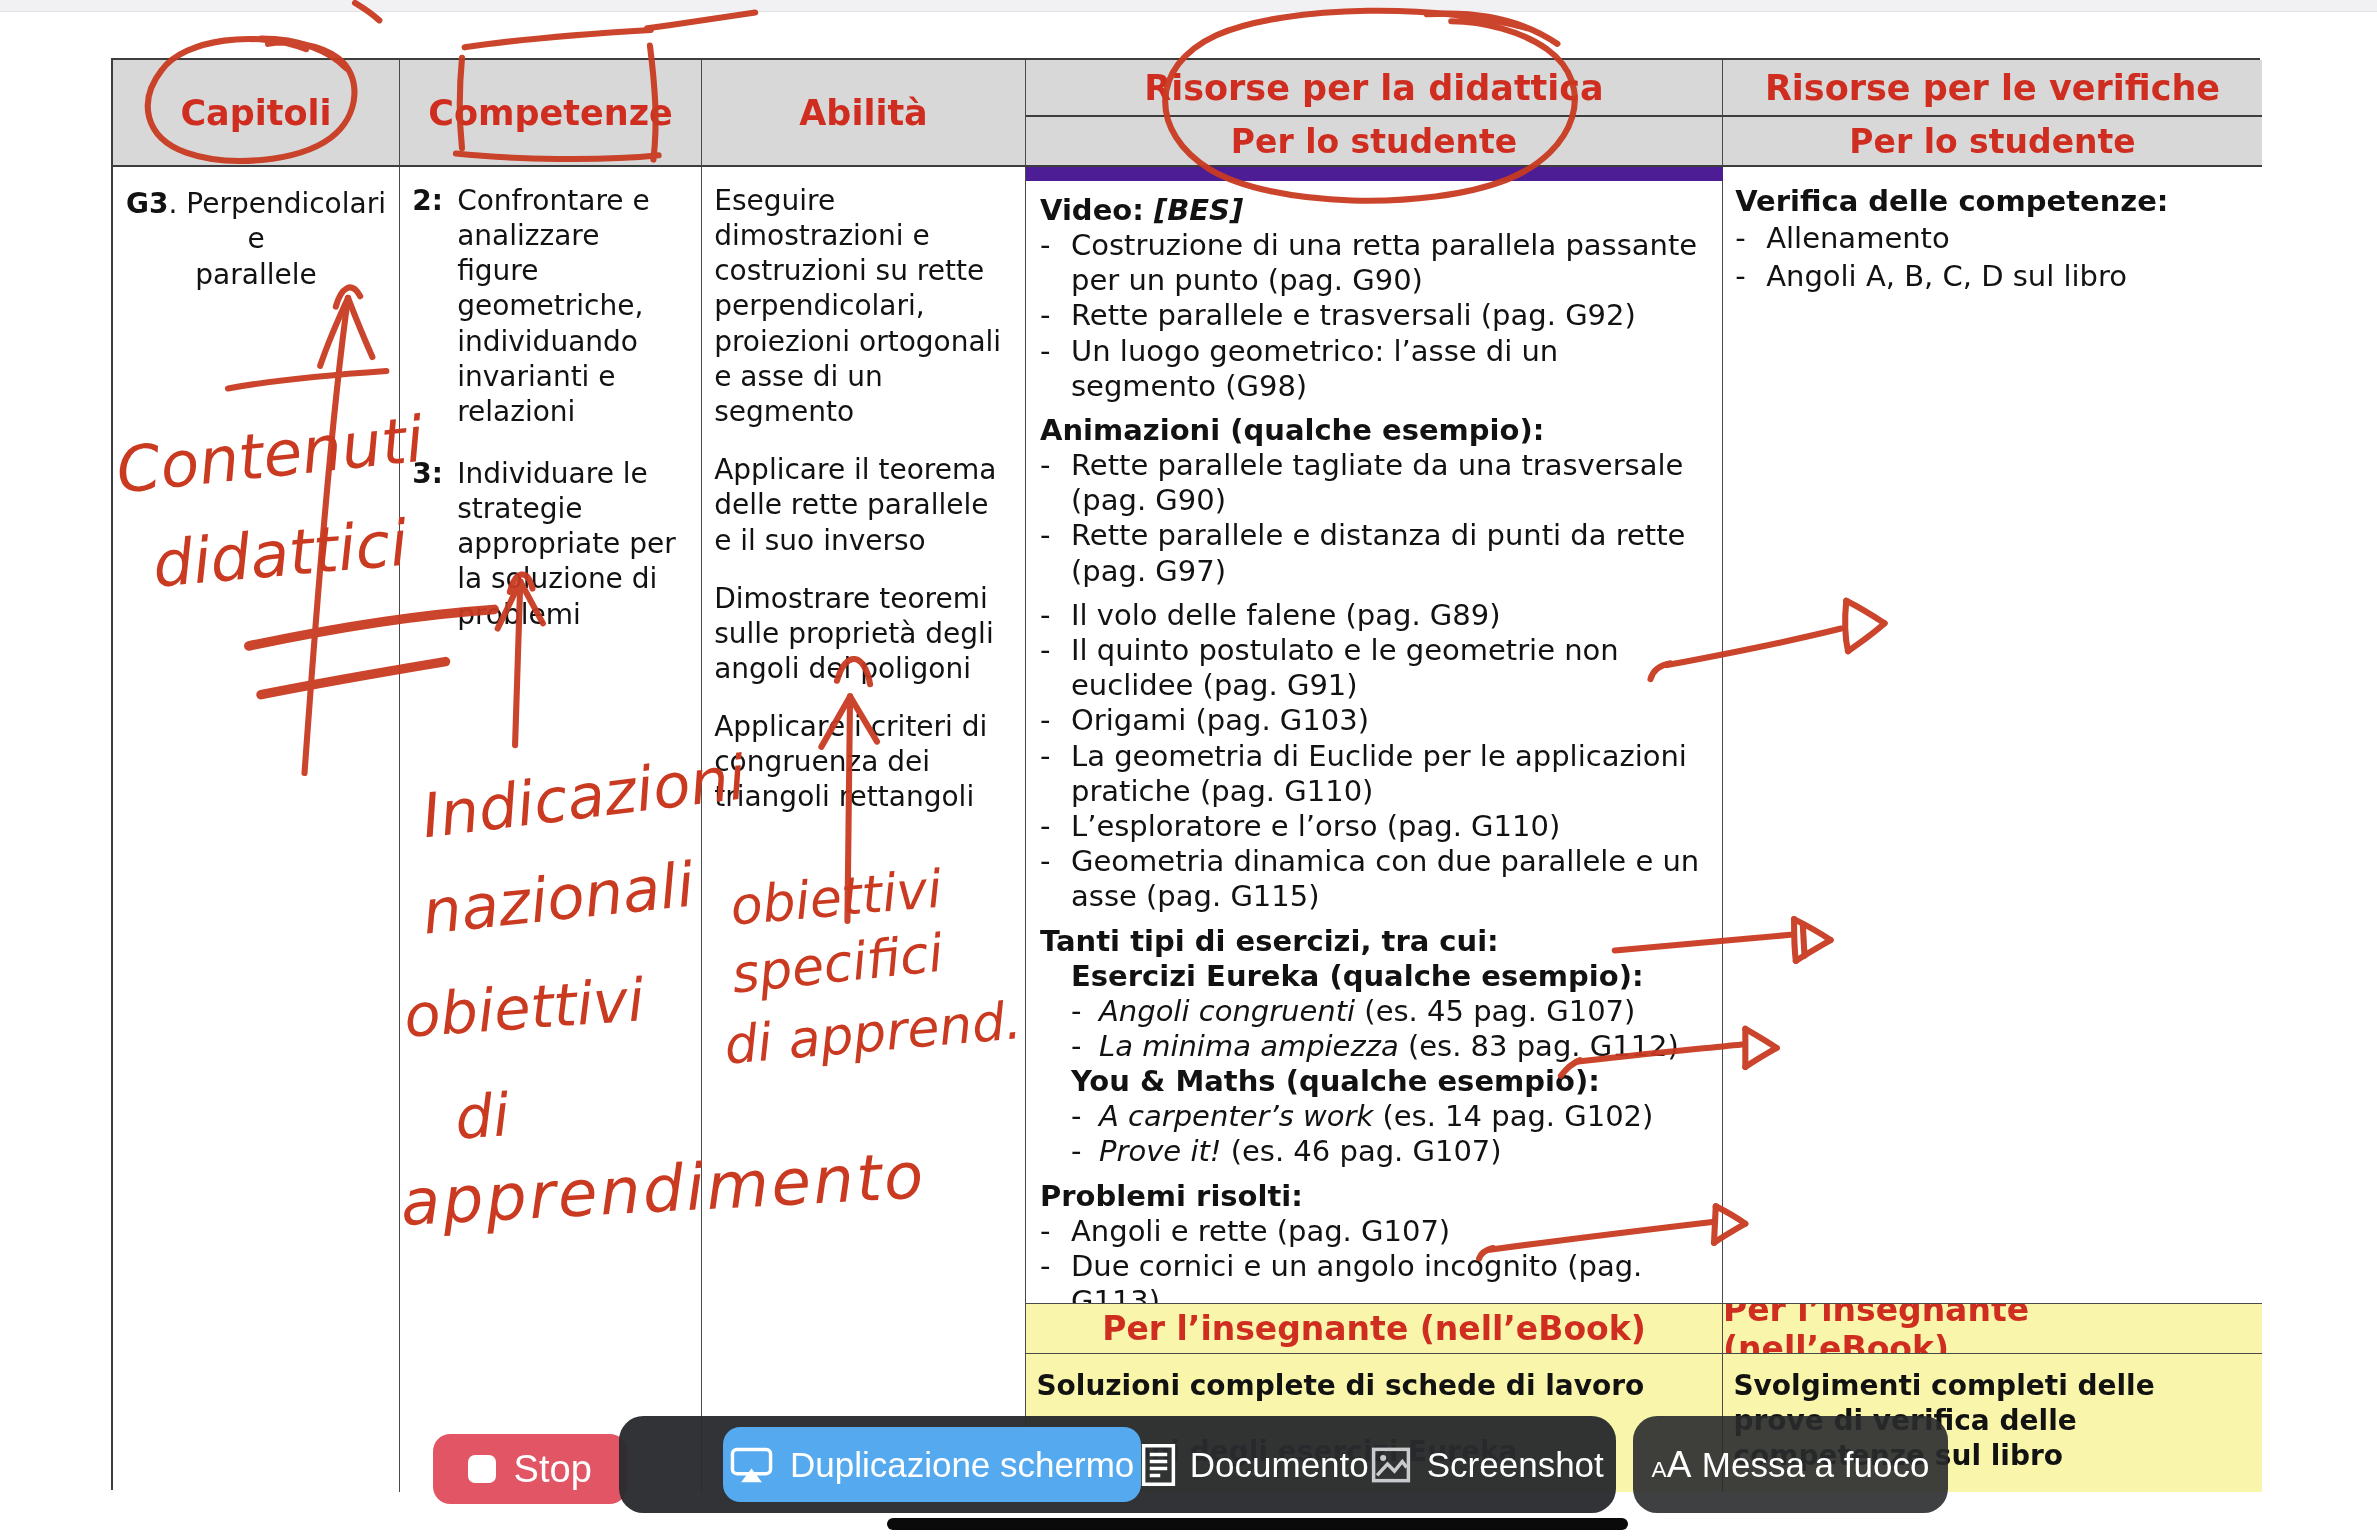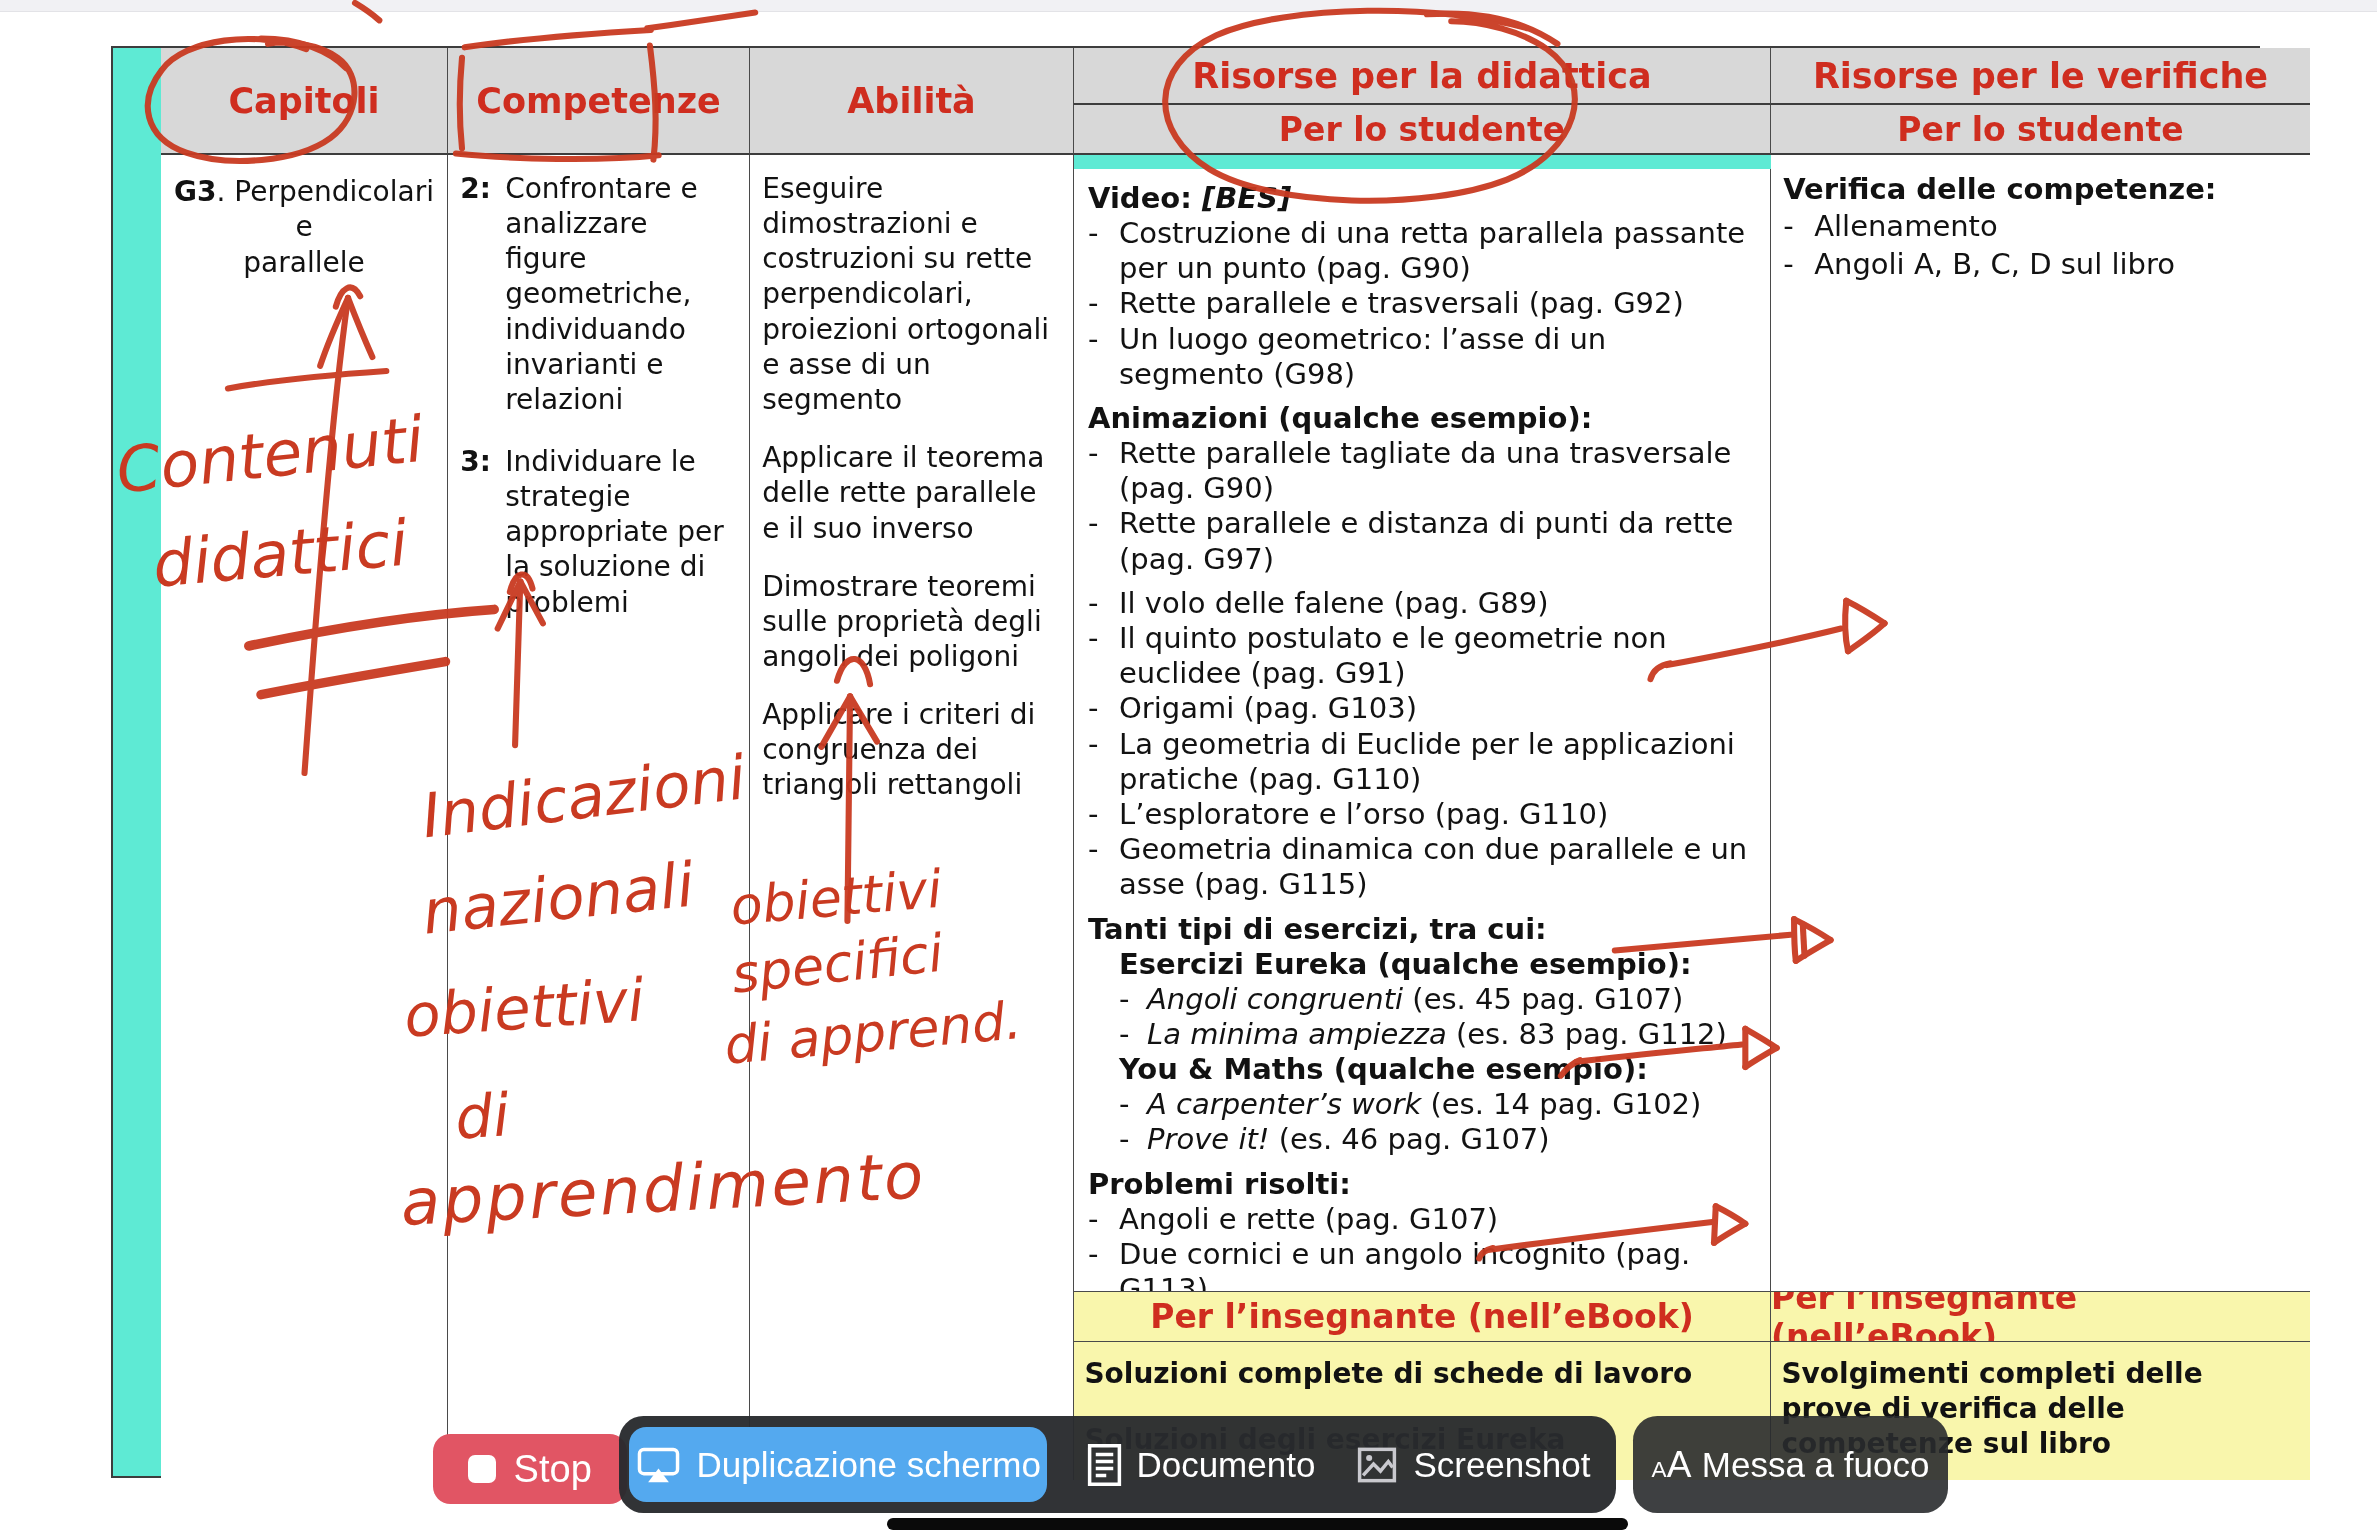--- a/index.html
+++ b/index.html
@@ -1,24 +1,24 @@
 <!DOCTYPE html>
 <html style="font-size:14px"><head>
 <meta charset="utf-8">
 <style>
   html,body{margin:0;padding:0;background:#ffffff;}
   .screen{position:relative;width:2377px;height:1539px;overflow:hidden;background:#fff;
           font-family:"Liberation Sans",sans-serif;color:#121212;}
   .top-strip{position:absolute;left:0;top:0;width:2377px;height:11.3px;background:#f1f1f4;border-bottom:0.9px solid #e3e3e7;}
 
   
-  .doc-table{position:absolute;left:111px;top:46px;width:2149px;height:1432px;display:grid;
+  .doc-table{position:absolute;left:111px;top:58px;width:2149px;height:1432px;display:grid;
              grid-template-columns:287px 302px 324px 697px 539px;
              grid-template-rows:57px 50px 1137px 50px 138px;
-             background:#5eead4;border:2.6px solid #3d3d3d;box-sizing:border-box;z-index:1;padding-left:48px;}
+             background:#4c1d95;border:2.6px solid #3d3d3d;box-sizing:border-box;z-index:1;}
   .cell{border-right:1.7px solid #4a4a4a;border-bottom:1.7px solid #4a4a4a;box-sizing:border-box;overflow:hidden;}
   .last-col{border-right:none;}
   .hdr{background:#d8d8d8;color:#cf2d1f;font-weight:bold;display:flex;align-items:center;justify-content:center;
        font-family:"DejaVu Sans","Liberation Sans",sans-serif;}
   .hdr-big{font-size:35px;}
   .hdr-sub{font-size:33px;}
   .thick-b{border-bottom:2.6px solid #3d3d3d;}
   .span2{grid-row:1 / span 2;}
   .span-body{grid-row:3 / span 3;border-bottom:none;}
   .body-cell{background:#fff;font-size:28px;line-height:1.26;padding:15.7px 12.2px;
@@ -53,21 +53,21 @@
   
   .ink-svg{position:absolute;left:0;top:0;width:2377px;height:1539px;z-index:5;pointer-events:none;}
   .hw{position:absolute;z-index:6;color:#c93a21;font-family:"DejaVu Sans","Liberation Sans",sans-serif;
       font-style:italic;white-space:nowrap;pointer-events:none;transform-origin:left top;}
 
   
   .stop-btn{position:absolute;left:433px;top:1434px;width:194px;height:70px;border-radius:17.4px;background:#e15564;
             display:flex;align-items:center;justify-content:center;gap:17.4px;color:#fff;font-size:38px;z-index:20;}
   .stop-ico{width:28px;height:28px;background:#fff;border-radius:7px;}
   .bar1{position:absolute;left:619px;top:1416px;width:997px;height:97px;border-radius:24.4px;
-        background:rgba(41,43,46,0.96);display:flex;align-items:center;padding:0 12.2px 0 10.4px;gap:40px;z-index:20;box-sizing:border-box;}
+        background:rgba(41,43,46,0.96);display:flex;align-items:center;padding:0 12.2px 0 10.4px;z-index:20;box-sizing:border-box;justify-content:flex-end;}
   .mirror-btn{flex:none;width:418px;height:75px;border-radius:17.4px;background:#54a9ef;display:flex;align-items:center;
               justify-content:center;gap:15.7px;color:#fff;font-size:35px;}
   .tool-item{display:flex;align-items:center;gap:14px;color:#fff;font-size:35px;}
   .bar2{position:absolute;left:1633px;top:1416px;width:315px;height:97px;border-radius:24.4px;
         background:rgba(41,43,46,0.90);display:flex;align-items:center;justify-content:center;gap:10.4px;
         color:#fff;font-size:35px;z-index:20;}
   .aa{display:inline-flex;align-items:baseline;color:#fff;}
   .aa .sm{font-size:22.6px;}
   .aa .lg{font-size:37px;}
   .home-bar{position:absolute;left:887px;top:1518px;width:741px;height:12.2px;border-radius:7px;background:#0a0a0a;z-index:30;}

